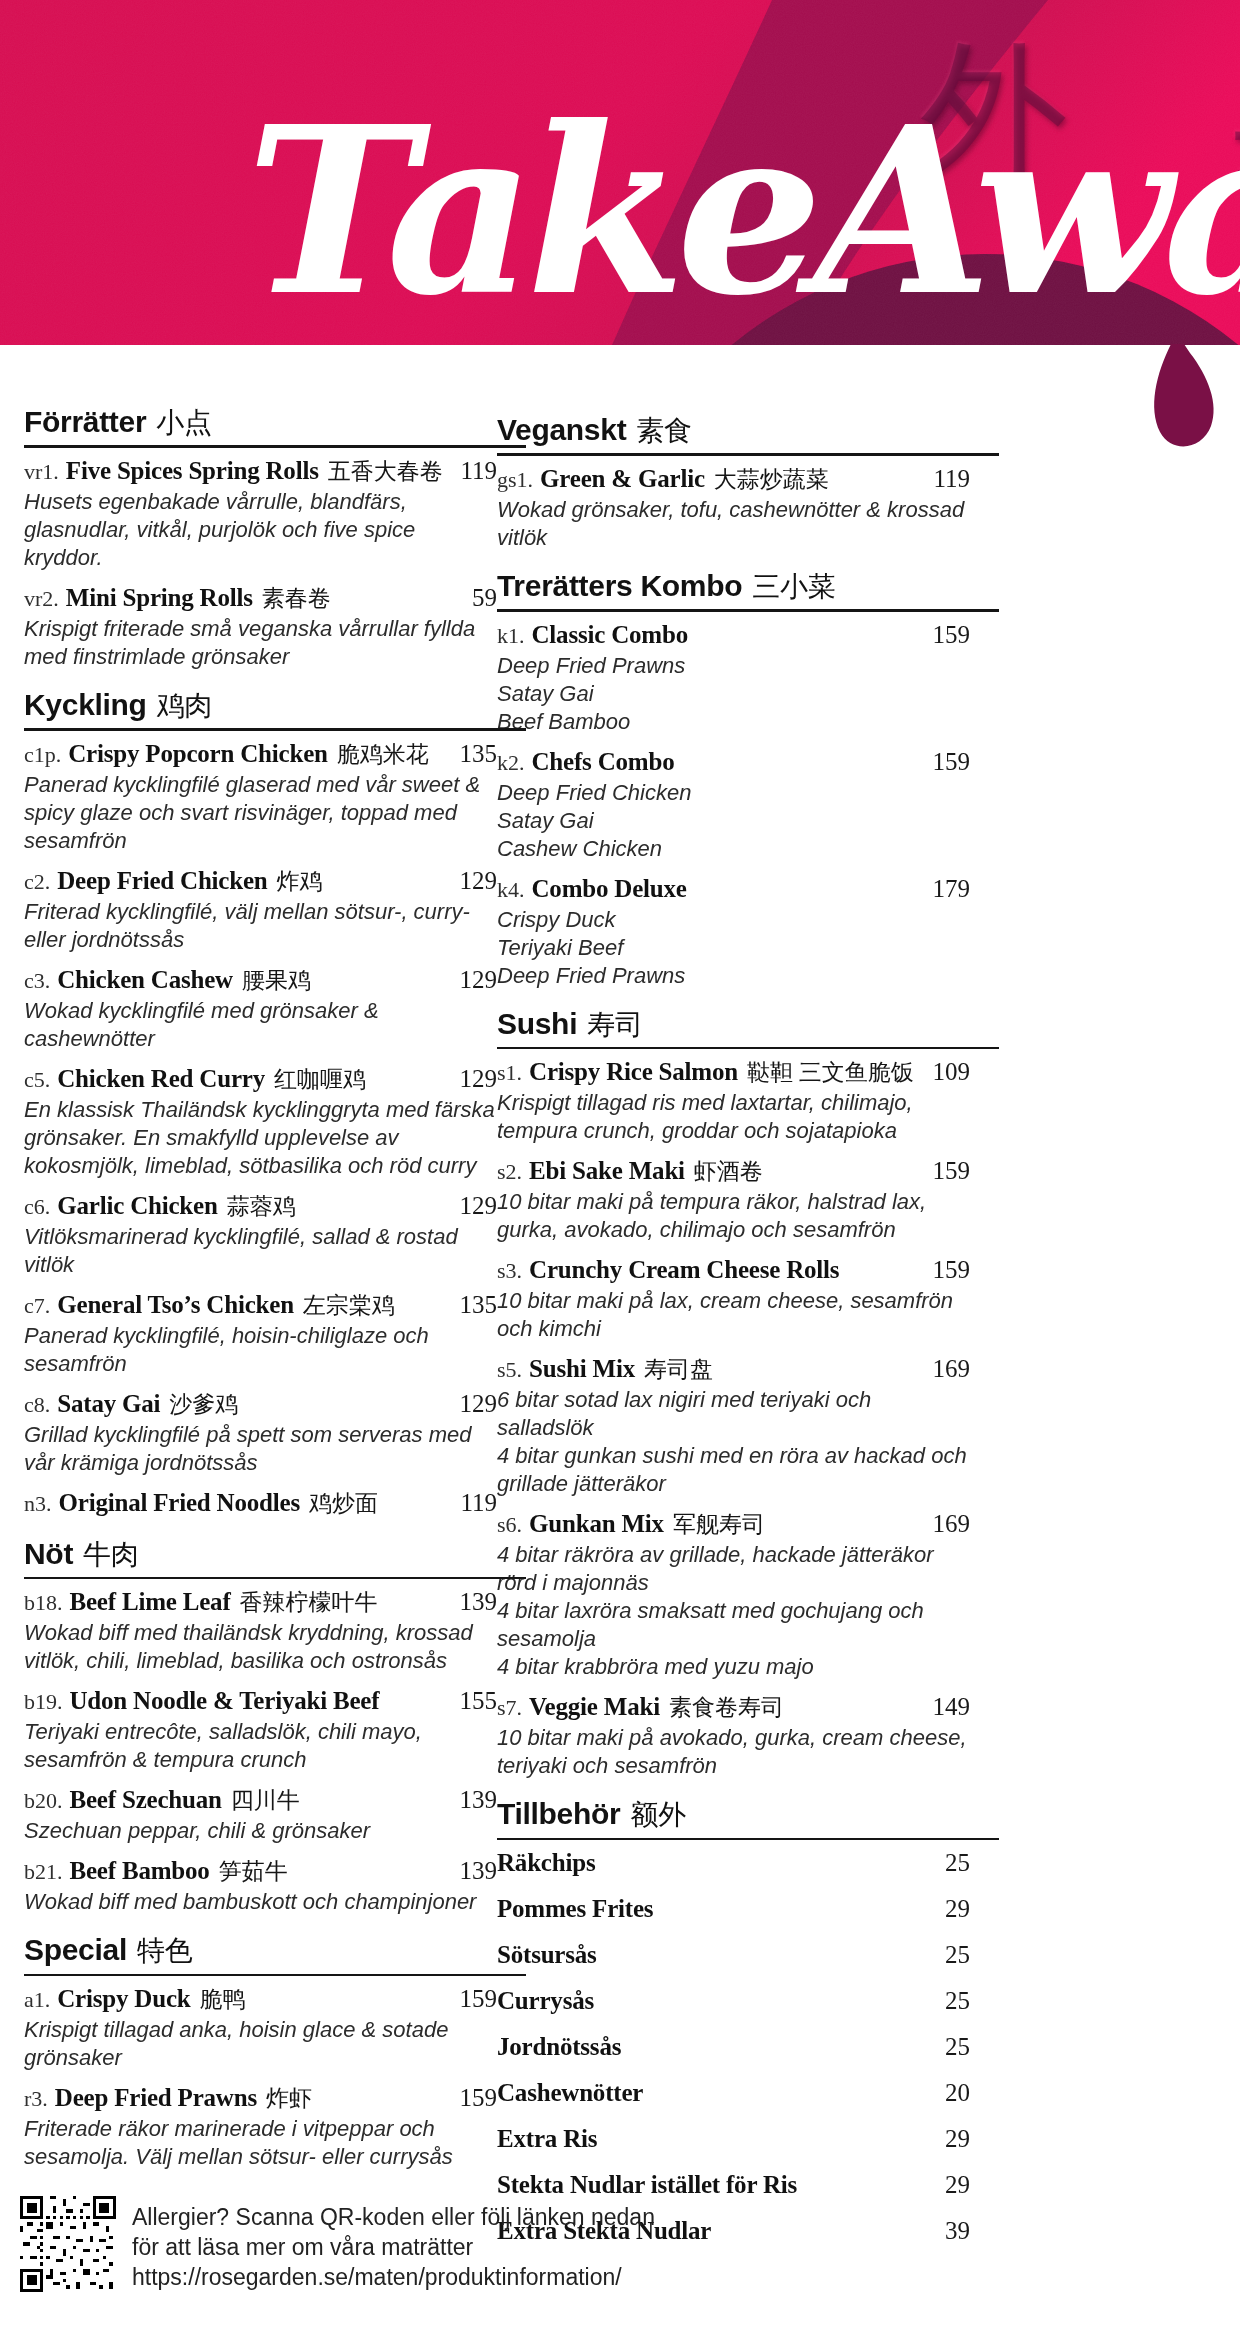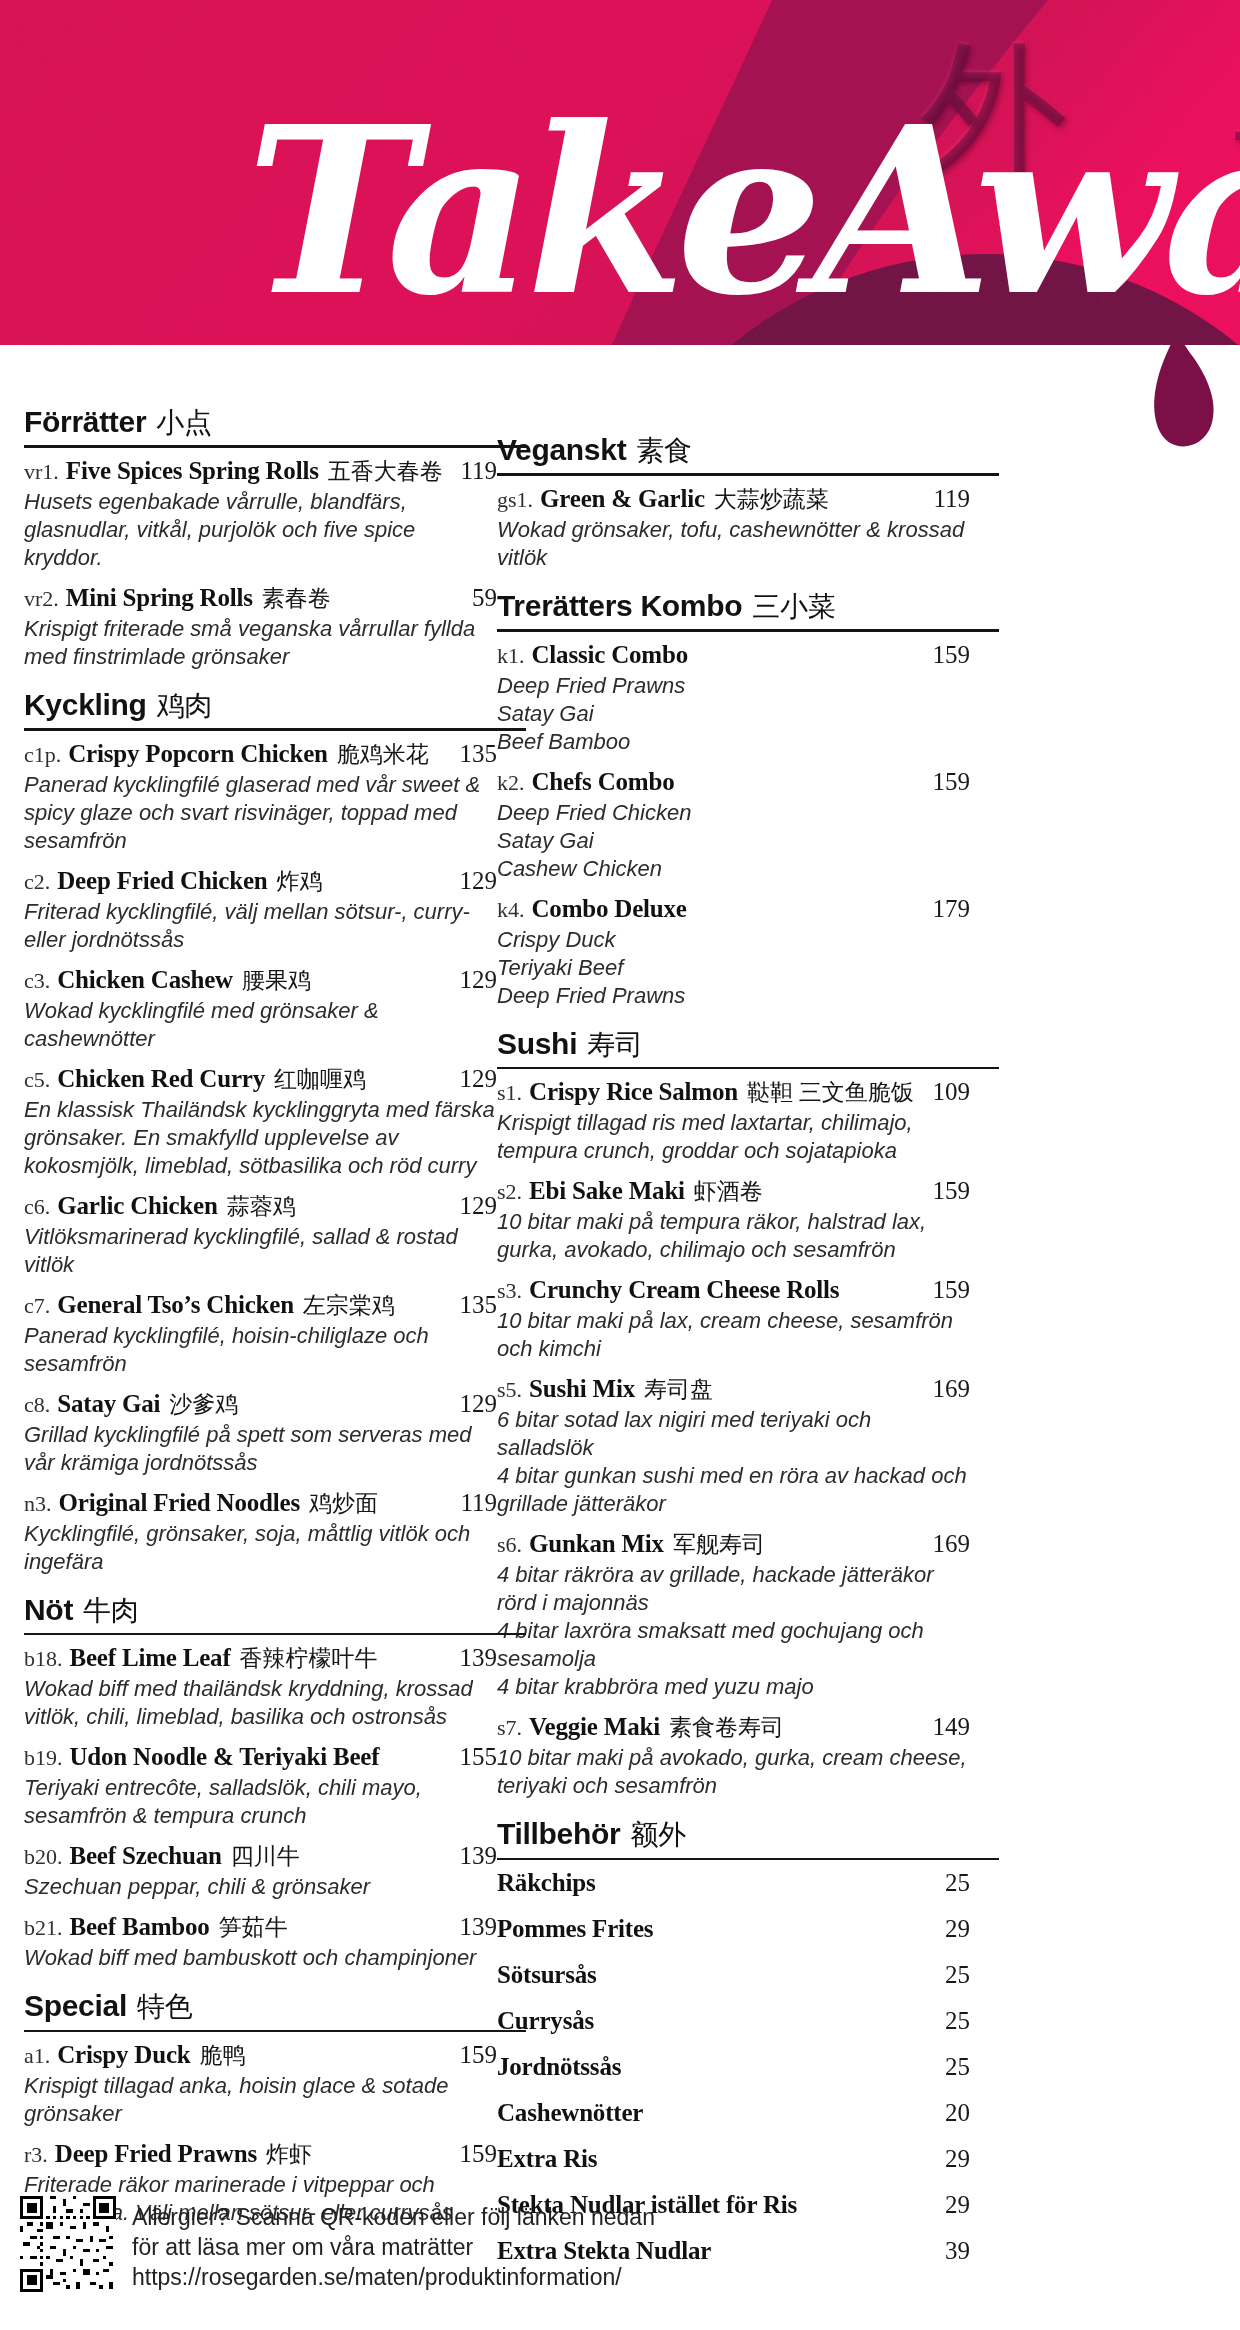--- a/index.html
+++ b/index.html
@@ -21,21 +21,21 @@
     font-family:"DejaVu Serif", serif;font-style:italic;font-weight:700;
     font-size:230px;line-height:1;letter-spacing:-9px;color:#ffffff;white-space:nowrap;
   }
   .y-tail{position:absolute;left:1146px;top:344px;}
 
   
   .cols{position:absolute;top:345px;left:0;width:984px;box-sizing:border-box;
         display:flex;padding:0 14px 0 24px;}
   .col{width:593px;min-width:0;}
   .col-left{padding-top:60px;}
-  .col-right{padding-top:88px;}
+  .col-right{padding-top:68px;}
 
   .section{margin-bottom:17px;}
   .sec-head{position:relative;margin:0 0 10px 0;padding-bottom:9px;
             font-size:30px;line-height:1.1;font-weight:700;color:#121212;letter-spacing:-0.3px;}
   .sec-head::after{content:"";position:absolute;left:0;bottom:0;width:502px;height:2.5px;background:#151515;}
   .sec-cjk{font-weight:400;margin-left:10px;font-size:28px;}
 
   .item{margin-bottom:13px;}
   .item:not(:has(.desc)){margin-bottom:20px;}
   .item-line{display:flex;align-items:baseline;line-height:26px;font-family:Liberation Serif, serif;}
@@ -181,21 +181,20 @@
     <div class="desc">Grillad kycklingfilé på spett som serveras med vår krämiga jordnötssås</div>
   </div>
 
   <div class="item">
     <div class="item-line">
       <span class="code">n3.</span>
       <span class="name">Original Fried Noodles</span>
       <span class="name-cjk">鸡炒面</span>
       <span class="price">119</span>
     </div>
-    <div class="desc">Kycklingfilé, grönsaker, soja, måttlig vitlök och ingefära</div>
   </div>
 </div>
   </div>
 
   <div class="section">
     <h2 class="sec-head"><span class="sec-title">Nöt</span><span class="sec-cjk">牛肉</span></h2>
     <div class="items">
   <div class="item">
     <div class="item-line">
       <span class="code">b18.</span>

